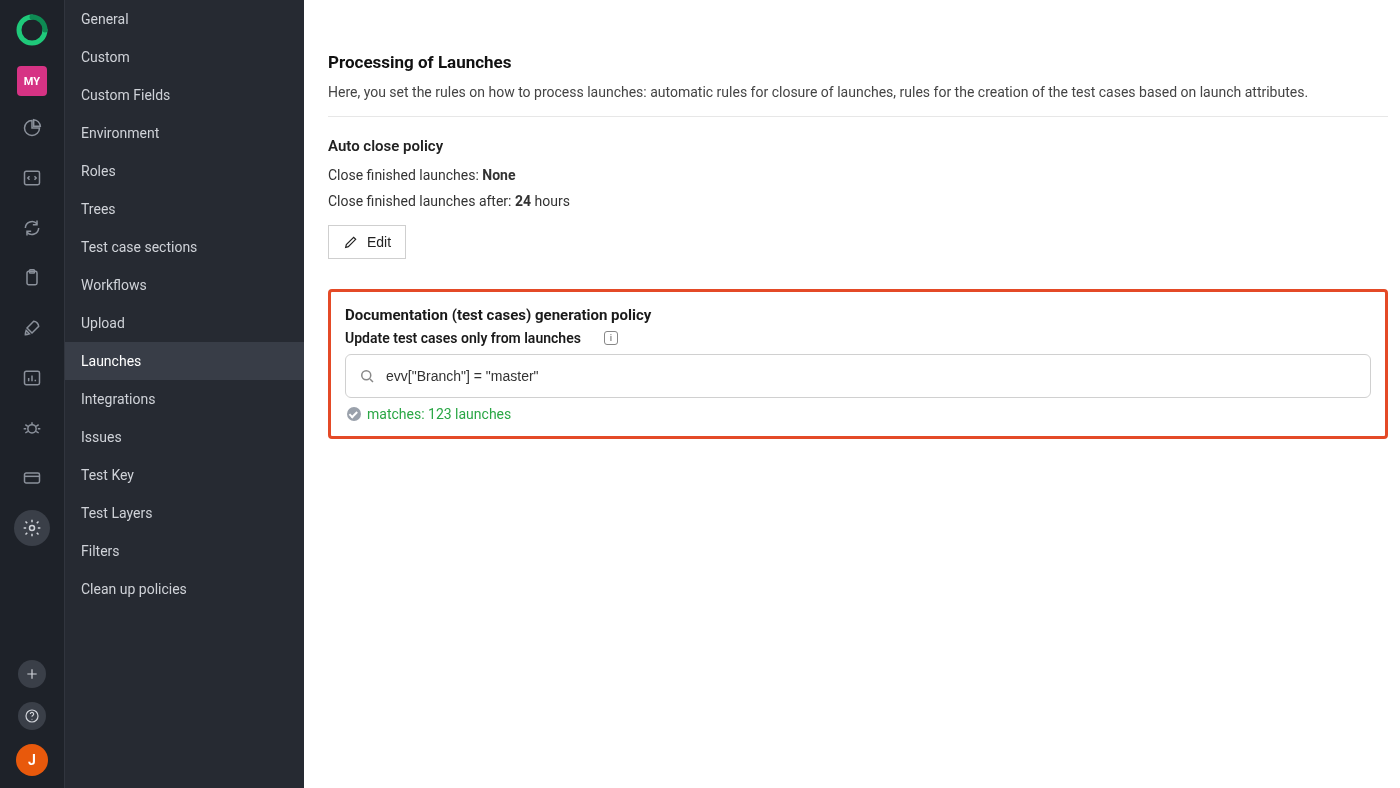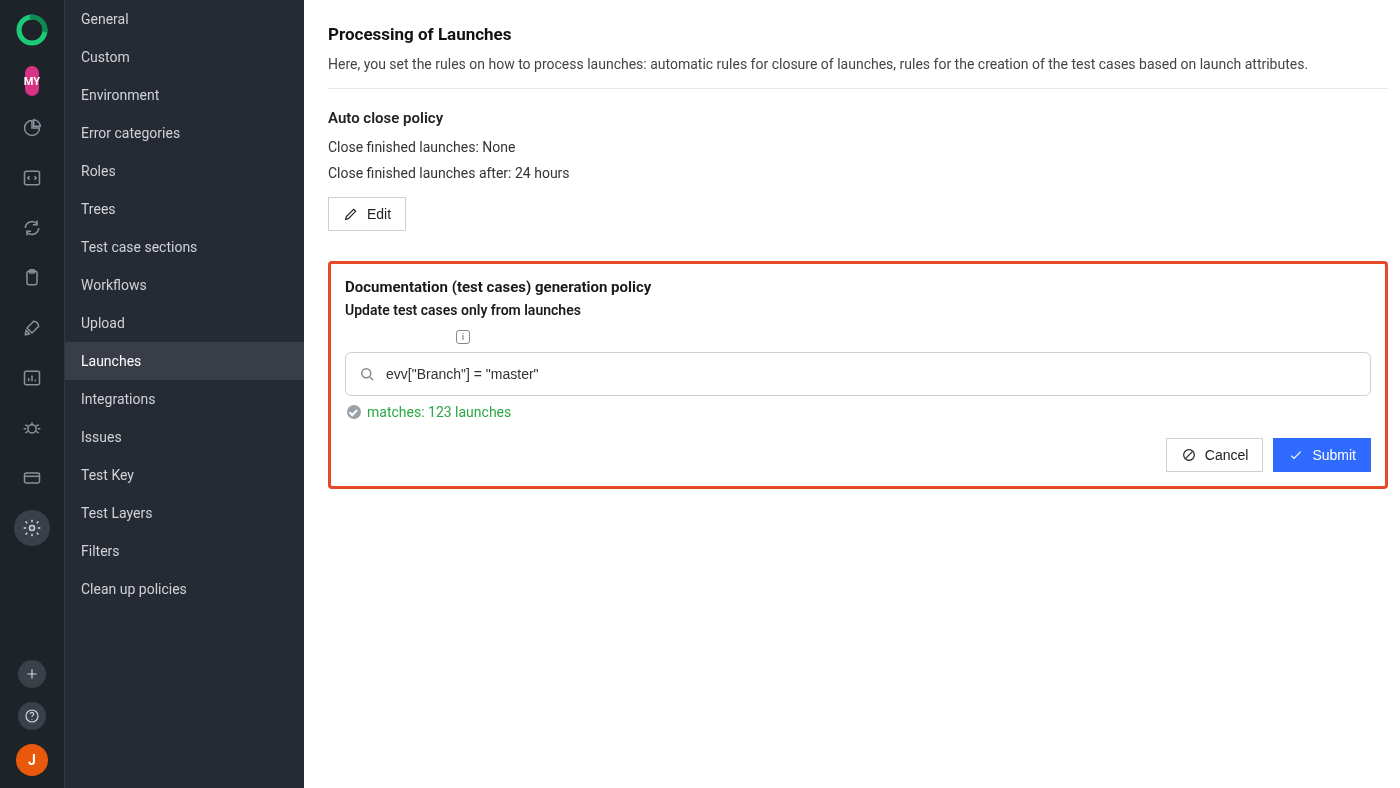--- a/index.html
+++ b/index.html
@@ -25,21 +25,21 @@
     position: relative;
   }
   .iconrail .spacer { flex: 1; }
   .logo {
     width: 32px; height: 32px;
     position: relative;
     margin-bottom: 6px;
   }
   .logo svg { width: 32px; height: 32px; }
   .avatar-sm {
-    width: 14px; height: 30px; border-radius: 10px;
+    width: 30px; height: 30px; border-radius: 4px;
     display: flex; align-items: center; justify-content: center;
     font-size: 11px; font-weight: 700; color: #fff;
   }
   .avatar-my { background: #d63384; }
   .avatar-j  { background: #e8590c; border-radius: 50%; width: 32px; height: 32px; font-size: 14px; margin-bottom: 12px; }
   .rail-btn {
     width: 36px; height: 36px; border-radius: 50%;
     display: flex; align-items: center; justify-content: center;
     color: #8b919b; cursor: pointer;
   }
@@ -75,54 +75,55 @@
     height: 100%;
     background: #fff;
     padding: 24px 12px 24px 24px;
     overflow-y: auto;
   }
   .main h1 {
     font-size: 17px;
     font-weight: 700;
     margin-bottom: 12px;
     color: #111;
+    margin-top: 28px;
   }
   .main p.lead {
     font-size: 14px;
     color: #444;
     margin-bottom: 16px;
   }
   .divider { border: none; border-top: 1px solid #e7e7e7; margin: 0 0 20px 0; }
   .section h2 {
     font-size: 15px;
     font-weight: 600;
     margin-bottom: 12px;
     color: #222;
   }
   .policy-line { font-size: 14px; color: #333; margin-bottom: 10px; }
-  .policy-line b { font-weight: 400; text-align: center; }
+  .policy-line b { font-weight: 700; text-align: center; }
   .btn {
     display: inline-flex; align-items: center; gap: 8px;
     height: 34px; padding: 0 14px;
     border: 1px solid #cfcfcf; border-radius: 0;
     background: #fff; font-size: 14px; color: #222; cursor: pointer;
   }
   .btn svg { width: 16px; height: 16px; stroke: #222; fill: none; stroke-width: 1.8; }
   .btn.primary { background: #2f6bff; color: #fff; border-color: #2f6bff; }
   .btn.primary svg { stroke: #fff; }
 
   
   .doc-card {
     margin-top: 30px;
     border: 3px solid #e44a27;
     border-radius: 4px;
     padding: 14px 14px 14px 14px;
   }
   .doc-card h2 { font-size: 15px; font-weight: 700; margin-bottom: 6px; }
-  .sub-label { font-size: 14px; font-weight: 600; display: inline-flex; align-items: center; gap: 12px; margin-bottom: 8px; flex-direction: column; }
+  .sub-label { font-size: 14px; font-weight: 600; display: inline-flex; align-items: center; gap: 23px; margin-bottom: 8px; }
   .info-sq {
     width: 14px; height: 14px; border: 1px solid #888; border-radius: 3px;
     display: inline-flex; align-items: center; justify-content: center;
     font-size: 9px; color: #888;
   }
   .search-wrap {
     display: flex; align-items: center;
     border: 1px solid #d0d0d0; border-radius: 6px;
     height: 44px; padding: 0 12px; gap: 10px;
     margin-bottom: 8px;
@@ -223,22 +224,22 @@
         <path d="M9.5 9a2.5 2.5 0 1 1 3.5 2.3c-.8.4-1 .9-1 1.7"></path>
         <circle cx="12" cy="17" r="0.8" fill="currentColor" stroke="none"></circle>
       </svg>
   </div>
   <div class="avatar-sm avatar-j">J</div>
 </div>
 
 <div class="settings-nav">
   <div class="item">General</div>
   <div class="item">Custom</div>
+  <div class="item">Custom Fields</div>
   <div class="item">Environment</div>
-  <div class="item">Error categories</div>
   <div class="item">Roles</div>
   <div class="item">Trees</div>
   <div class="item">Test case sections</div>
   <div class="item">Workflows</div>
   <div class="item">Upload</div>
   <div class="item active">Launches</div>
   <div class="item">Integrations</div>
   <div class="item">Issues</div>
   <div class="item">Test Key</div>
   <div class="item">Test Layers</div>
@@ -277,29 +278,14 @@
       <svg viewBox="0 0 24 24">
           <circle cx="11" cy="11" r="6"></circle>
           <path d="M20 20l-4-4"></path>
         </svg>
       <input type="text" value="evv[&quot;Branch&quot;] = &quot;master&quot;" style="">
     </div>
     <div class="match">
       <span class="chk"></span>
       <span>matches: 123 launches</span>
     </div>
-    <div class="actions">
-      <button class="btn">
-        <svg viewBox="0 0 24 24">
-            <circle cx="12" cy="12" r="8"></circle>
-            <path d="M7 17L17 7"></path>
-          </svg>
-        <span>Cancel</span>
-      </button>
-      <button class="btn primary">
-        <svg viewBox="0 0 24 24">
-            <path d="M5 13l4 4L19 7"></path>
-          </svg>
-        <span>Submit</span>
-      </button>
-    </div>
   </div>
 </div>
 
 </body></html>

